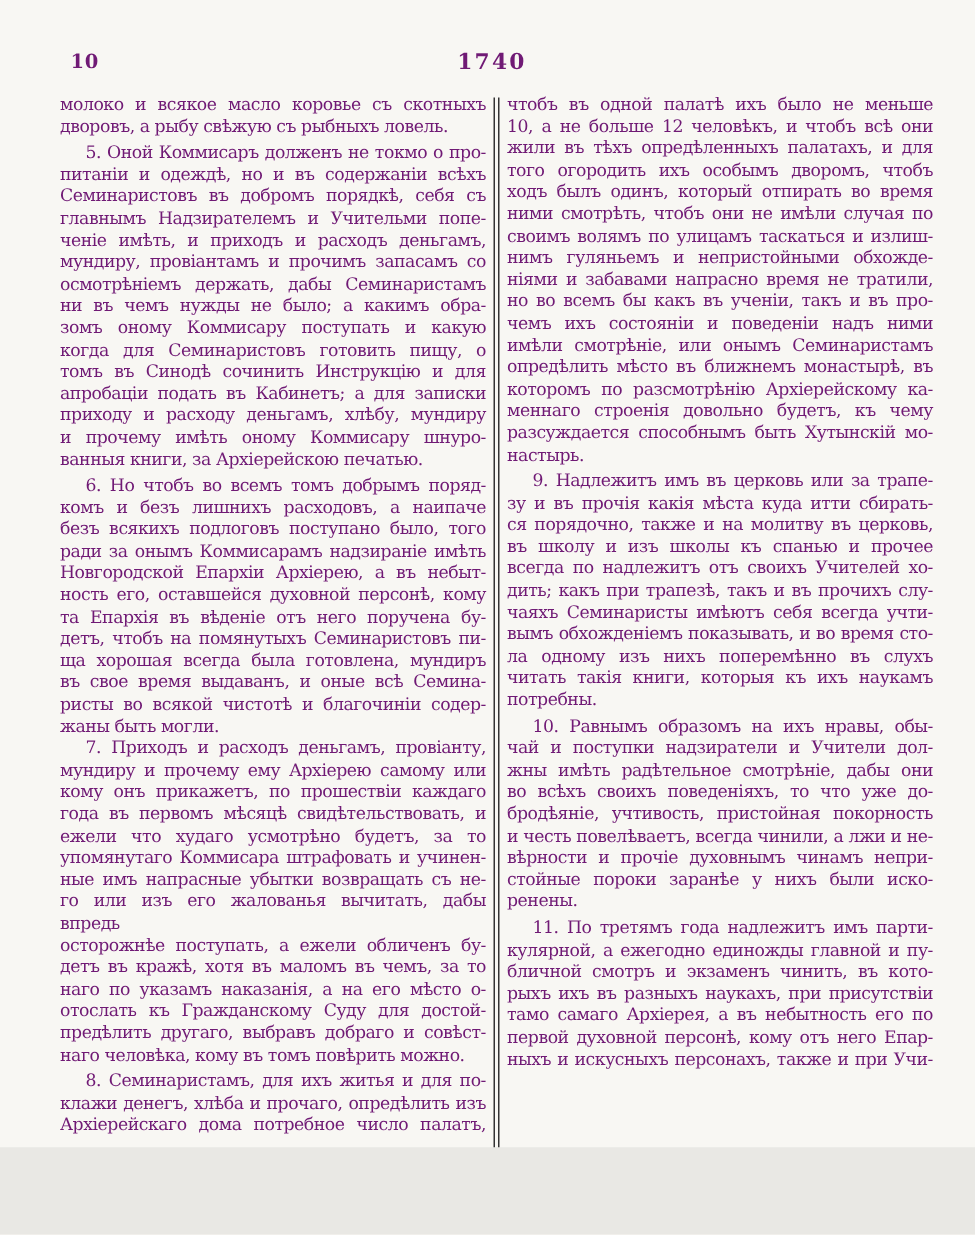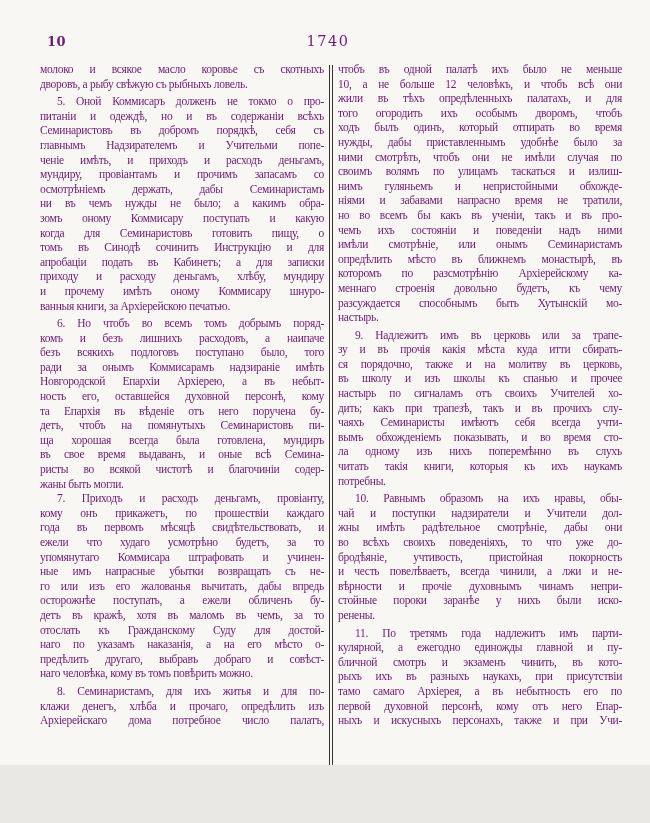--- a/index.html
+++ b/index.html
@@ -3,28 +3,28 @@
 <meta charset="utf-8">
 <style>
   html,body { margin:0; padding:0; background:#e9e8e4; }
   .page {
     width:650px; height:765px; position:relative; overflow:hidden;
     background:#f8f7f3; color:#701a75;
     font-family:"DejaVu Serif", serif;
   }
   .header-row { position:absolute; top:33px; left:0; right:0; height:18px; }
   .page-number { position:absolute; left:47px; top:1px; font-size:13px; font-weight:bold; letter-spacing:0.5px; }
-  .year { position:absolute; left:0; right:34px; top:0; text-align:center; font-size:14.5px; font-weight:normal; letter-spacing:1.5px;margin-left:40px; }
+  .year { position:absolute; left:0; right:34px; top:0; text-align:center; font-size:14.5px; font-weight:bold; letter-spacing:1.5px;margin-left:40px; }
   .columns { position:absolute; top:62px; left:40px; display:flex; }
   .column { width:284px; }
   .divider {
     width:2px; height:714px; margin:3px 5px 0 5px;
     border-left:1px solid #343434; border-right:1px solid #343434;
   }
-  .paragraph { margin:0;font-family:Liberation Serif, serif; }
+  .paragraph { margin:0; }
   .paragraph.gap { margin-top:3px; }
   .line {
     font-size:11.5px; line-height:14.6px; letter-spacing:-0.3px;
     text-align:justify; text-align-last:justify;
   }
   .line.lastline { text-align-last:left; }
   .line.indent { padding-left:17px; }
   .ink-blot {
     position:absolute; left:97px; top:791px; width:14px; height:8px;
     background:#161616; transform:rotate(-6deg);
@@ -71,67 +71,67 @@
           <div class="line">ность его, оставшейся духовной персонѣ, кому</div>
           <div class="line">та Епархія въ вѣденіе отъ него поручена бу-</div>
           <div class="line">детъ, чтобъ на помянутыхъ Семинаристовъ пи-</div>
           <div class="line">ща хорошая всегда была готовлена, мундиръ</div>
           <div class="line">въ свое время выдаванъ, и оные всѣ Семина-</div>
           <div class="line">ристы во всякой чистотѣ и благочиніи содер-</div>
           <div class="line lastline">жаны быть могли.</div>
         </div>
         <div class="paragraph">
           <div class="line indent">7. Приходъ и расходъ деньгамъ, провіанту,</div>
+          <div class="line">мундиру и прочему ему Архіерею самому или</div>
           <div class="line">кому онъ прикажетъ, по прошествіи каждаго</div>
           <div class="line">года въ первомъ мѣсяцѣ свидѣтельствовать, и</div>
           <div class="line">ежели что худаго усмотрѣно будетъ, за то</div>
           <div class="line">упомянутаго Коммисара штрафовать и учинен-</div>
           <div class="line">ные имъ напрасные убытки возвращать съ не-</div>
           <div class="line">го или изъ его жалованья вычитать, дабы впредь</div>
           <div class="line">осторожнѣе поступать, а ежели обличенъ бу-</div>
           <div class="line">детъ въ кражѣ, хотя въ маломъ въ чемъ, за то</div>
+          <div class="line">наго по указамъ наказанія, а на его мѣсто о-</div>
           <div class="line">отослать къ Гражданскому Суду для достой-</div>
-          <div class="line">наго по указамъ наказанія, а на его мѣсто о-</div>
           <div class="line">предѣлить другаго, выбравъ добраго и совѣст-</div>
           <div class="line lastline">наго человѣка, кому въ томъ повѣрить можно.</div>
         </div>
         <div class="paragraph gap">
           <div class="line indent">8. Семинаристамъ, для ихъ житья и для по-</div>
           <div class="line">клажи денегъ, хлѣба и прочаго, опредѣлить изъ</div>
           <div class="line">Архіерейскаго дома потребное число палатъ,</div>
         </div>
       </div>
     <div class="divider"></div>
     <div class="column">
         <div class="paragraph">
           <div class="line">чтобъ въ одной палатѣ ихъ было не меньше</div>
           <div class="line">10, а не больше 12 человѣкъ, и чтобъ всѣ они</div>
           <div class="line">жили въ тѣхъ опредѣленныхъ палатахъ, и для</div>
           <div class="line">того огородить ихъ особымъ дворомъ, чтобъ</div>
           <div class="line">ходъ былъ одинъ, который отпирать во время</div>
-          <div class="line">нужды, дабы приставленнымъ удобнѣе было за</div>
           <div class="line">ними смотрѣть, чтобъ они не имѣли случая по</div>
           <div class="line">своимъ волямъ по улицамъ таскаться и излиш-</div>
           <div class="line">нимъ гуляньемъ и непристойными обхожде-</div>
           <div class="line">ніями и забавами напрасно время не тратили,</div>
           <div class="line">но во всемъ бы какъ въ ученіи, такъ и въ про-</div>
           <div class="line">чемъ ихъ состояніи и поведеніи надъ ними</div>
           <div class="line">имѣли смотрѣніе, или онымъ Семинаристамъ</div>
           <div class="line">опредѣлить мѣсто въ ближнемъ монастырѣ, въ</div>
           <div class="line">которомъ по разсмотрѣнію Архіерейскому ка-</div>
           <div class="line">меннаго строенія довольно будетъ, къ чему</div>
           <div class="line">разсуждается способнымъ быть Хутынскій мо-</div>
           <div class="line lastline">настырь.</div>
         </div>
         <div class="paragraph gap">
           <div class="line indent">9. Надлежитъ имъ въ церковь или за трапе-</div>
           <div class="line">зу и въ прочія какія мѣста куда итти сбирать-</div>
           <div class="line">ся порядочно, также и на молитву въ церковь,</div>
           <div class="line">въ школу и изъ школы къ спанью и прочее</div>
-          <div class="line">настырь по сигналамъ отъ своихъ Учителей хо-</div>
+          <div class="line">всегда по надлежитъ отъ своихъ Учителей хо-</div>
           <div class="line">дить; какъ при трапезѣ, такъ и въ прочихъ слу-</div>
           <div class="line">чаяхъ Семинаристы имѣютъ себя всегда учти-</div>
           <div class="line">вымъ обхожденіемъ показывать, и во время сто-</div>
           <div class="line">ла одному изъ нихъ поперемѣнно въ слухъ</div>
           <div class="line">читать такія книги, которыя къ ихъ наукамъ</div>
           <div class="line lastline">потребны.</div>
         </div>
         <div class="paragraph gap">
           <div class="line indent">10. Равнымъ образомъ на ихъ нравы, обы-</div>
           <div class="line">чай и поступки надзиратели и Учители дол-</div>

